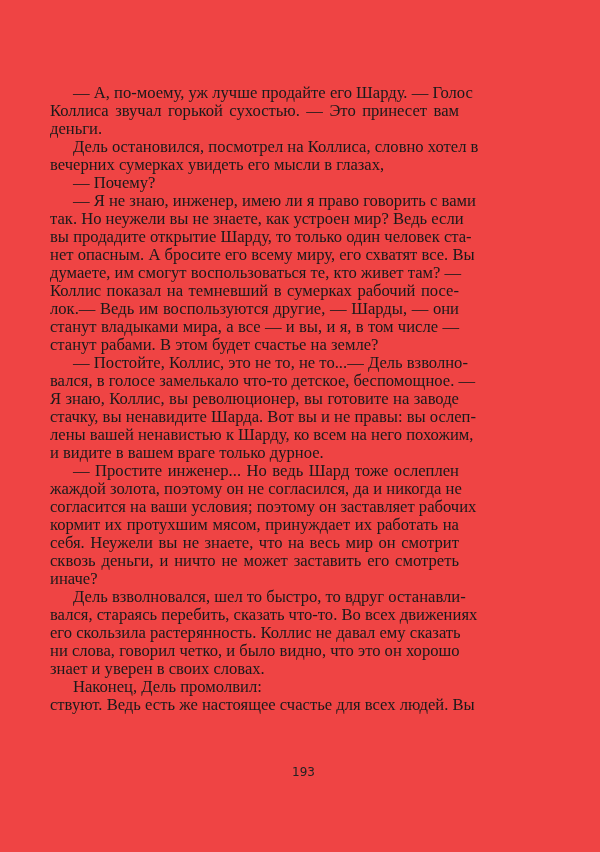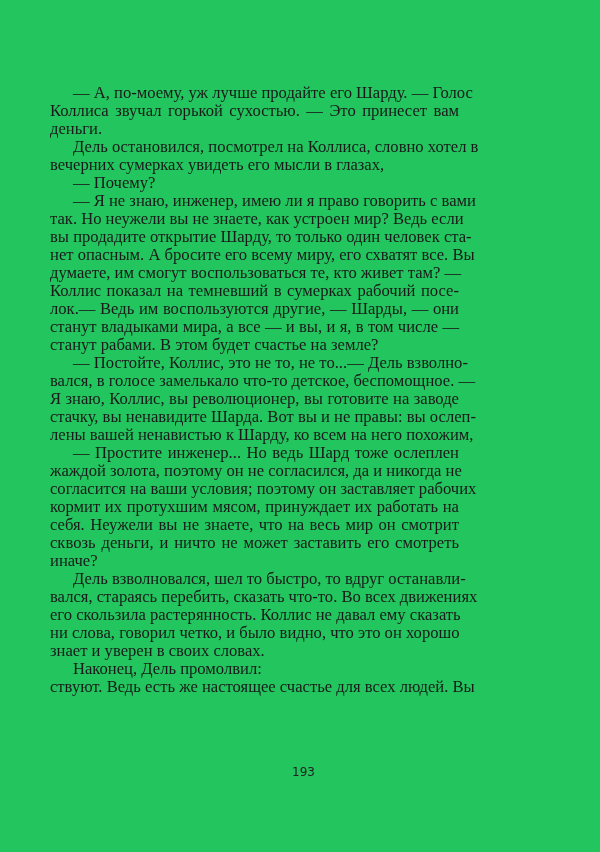--- a/index.html
+++ b/index.html
@@ -12,21 +12,21 @@
       height: 852px;
       position: relative;
       overflow: hidden;
     }
     .page {
       position: absolute;
       left: 0;
       top: 0;
       width: 600px;
       height: 852px;
-      background: #22c55e;
+      background: #ef4444;
     }
     .text-block {
       position: absolute;
       left: 50px;
       top: 84px;
       width: 409px;
       font-family: "Liberation Serif", "DejaVu Serif", serif;
       font-size: 16.6px;
       line-height: 18px;
       color: #1a1a1a;
@@ -77,20 +77,21 @@
       <span class="line">думаете, им смогут воспользоваться те, кто живет там? —</span>
       <span class="line">Коллис показал на темневший в сумерках рабочий посе-</span>
       <span class="line">лок.— Ведь им воспользуются другие, — Шарды, — они</span>
       <span class="line">станут владыками мира, а все — и вы, и я, в том числе —</span>
       <span class="line last">станут рабами. В этом будет счастье на земле?</span>
       <span class="line indent">— Постойте, Коллис, это не то, не то...— Дель взволно-</span>
       <span class="line">вался, в голосе замелькало что-то детское, беспомощное. —</span>
       <span class="line">Я знаю, Коллис, вы революционер, вы готовите на заводе</span>
       <span class="line">стачку, вы ненавидите Шарда. Вот вы и не правы: вы ослеп-</span>
       <span class="line">лены вашей ненавистью к Шарду, ко всем на него похожим,</span>
+      <span class="line last">и видите в вашем враге только дурное.</span>
       <span class="line indent">— Простите инженер... Но ведь Шард тоже ослеплен</span>
       <span class="line">жаждой золота, поэтому он не согласился, да и никогда не</span>
       <span class="line">согласится на ваши условия; поэтому он заставляет рабочих</span>
       <span class="line">кормит их протухшим мясом, принуждает их работать на</span>
       <span class="line">себя. Неужели вы не знаете, что на весь мир он смотрит</span>
       <span class="line">сквозь деньги, и ничто не может заставить его смотреть</span>
       <span class="line last">иначе?</span>
       <span class="line indent">Дель взволновался, шел то быстро, то вдруг останавли-</span>
       <span class="line">вался, стараясь перебить, сказать что-то. Во всех движениях</span>
       <span class="line">его скользила растерянность. Коллис не давал ему сказать</span>

